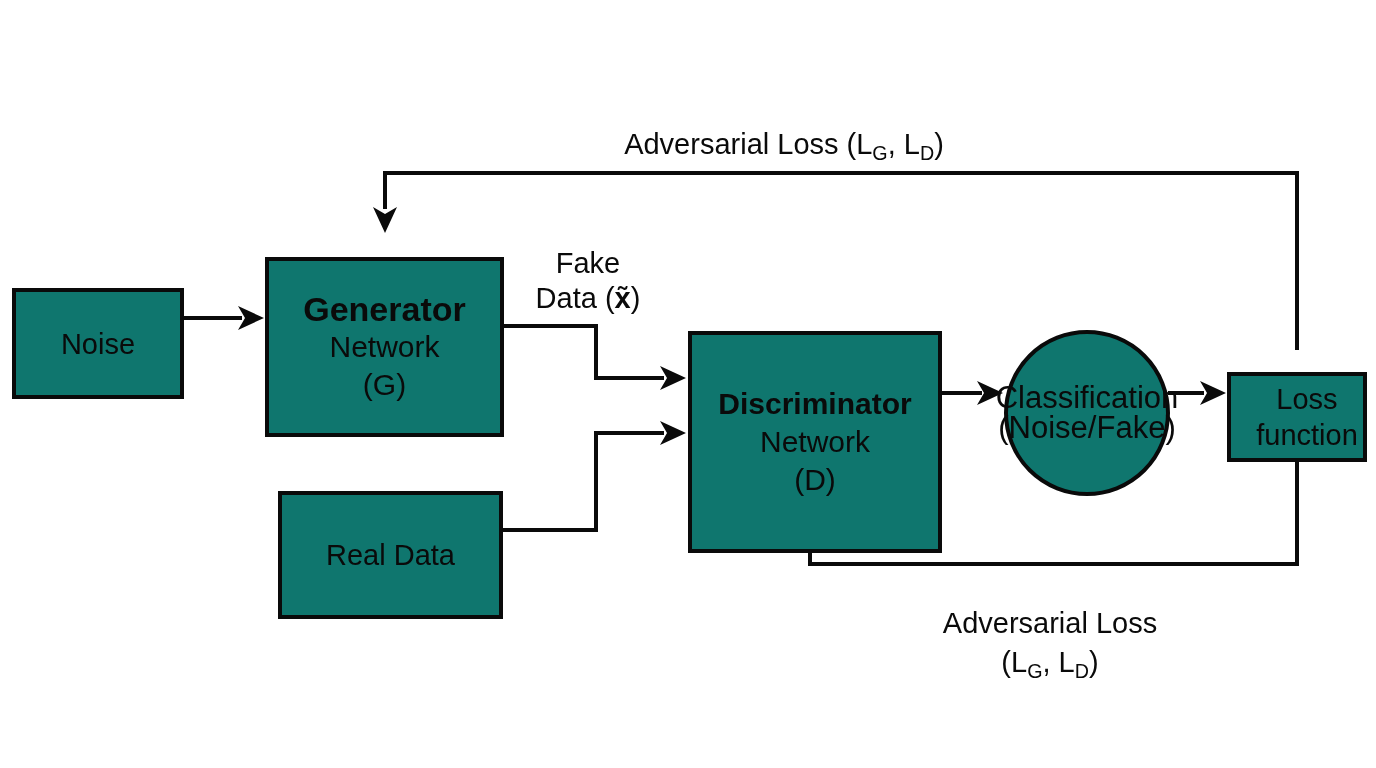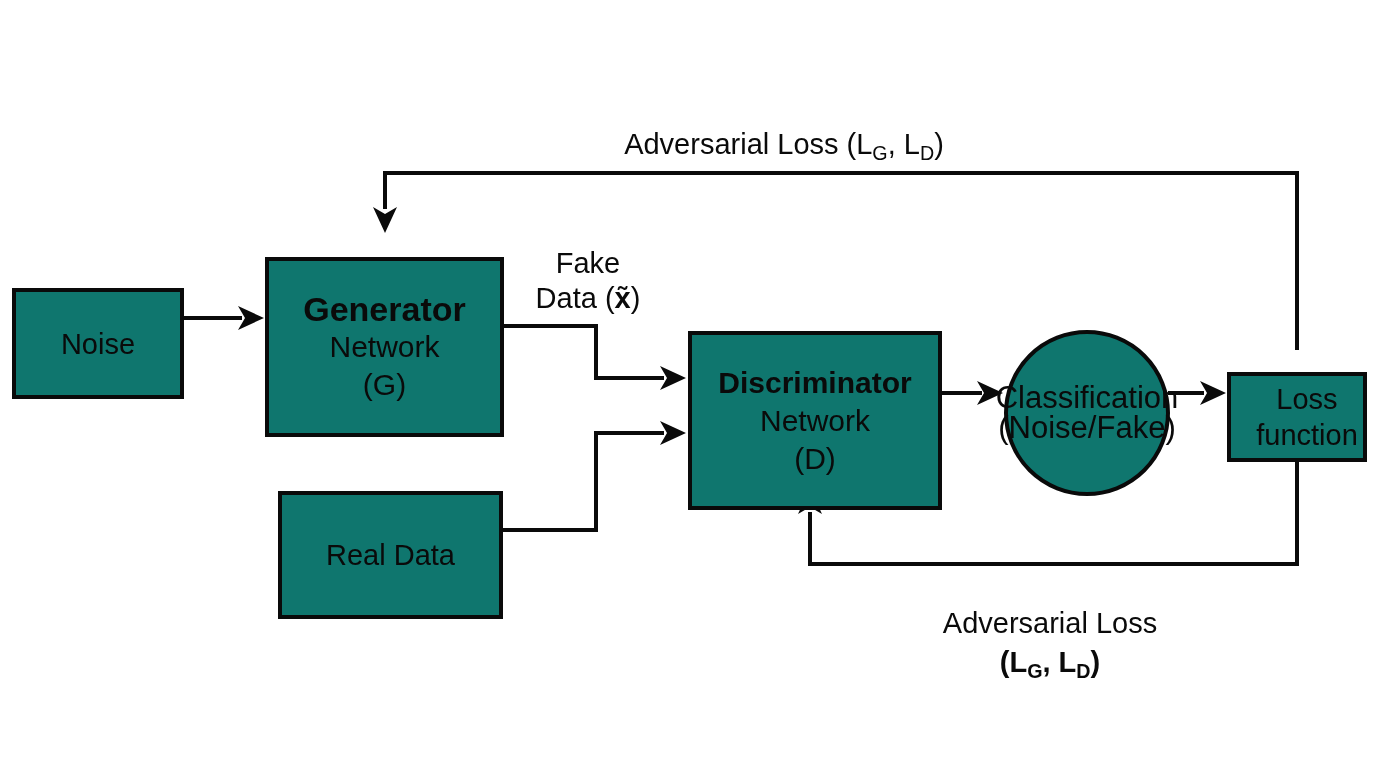--- a/index.html
+++ b/index.html
@@ -111,21 +111,21 @@
   <div class="node" style="left:265px; top:234px; width:239px; height:180px;">
     <div class="l bold" style="font-size:34px;">Generator</div>
     <div class="l" style="font-size:30px;">Network</div>
     <div class="l" style="font-size:30px;">(G)</div>
   </div>
 
   <div class="node" style="left:278px; top:468px; width:225px; height:128px;">
     <div class="l">Real Data</div>
   </div>
 
-  <div class="node" style="left:688px; top:308px; width:254px; height:179px;">
+  <div class="node" style="left:688px; top:308px; width:254px; height:222px;">
     <div class="l bold" style="font-size:30px;">Discriminator</div>
     <div class="l" style="font-size:30px;">Network</div>
     <div class="l" style="font-size:30px;">(D)</div>
   </div>
 
   <div class="node circle" style="left:1004px; top:307px; width:166px; height:166px;">
     <div class="l">Classification</div>
     <div class="l">(Noise/Fake)</div>
   </div>
 
@@ -138,16 +138,16 @@
     <div>Fake</div>
     <div><span>Data (</span><b>x̃</b><span>)</span></div>
   </div>
 
   <div class="freelabel" style="left:559px; top:127px; width:450px;">
     <span>Adversarial Loss (L</span><sub class="s">G</sub><span>, L</span><sub class="s">D</sub><span>)</span>
   </div>
 
   <div class="freelabel" style="left:900px; top:606px; width:300px;">
     <div>Adversarial Loss</div>
-    <div style="line-height:42px;font-weight:bold;"><span>(L</span><sub class="s">G</sub><span>, L</span><sub class="s">D</sub><span>)</span></div>
+    <div style="line-height:42px;"><span>(L</span><sub class="s">G</sub><span>, L</span><sub class="s">D</sub><span>)</span></div>
   </div>
 
 </div>
 
 </body></html>

